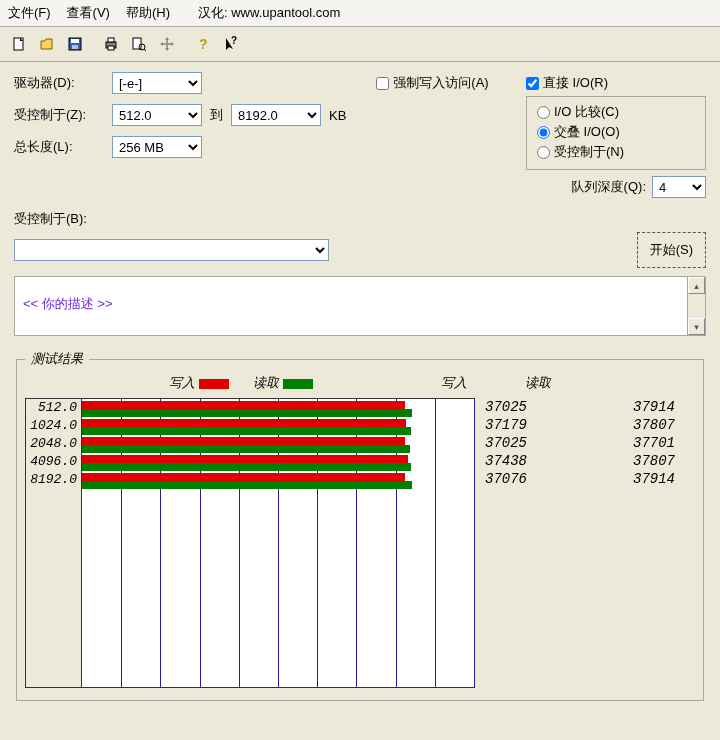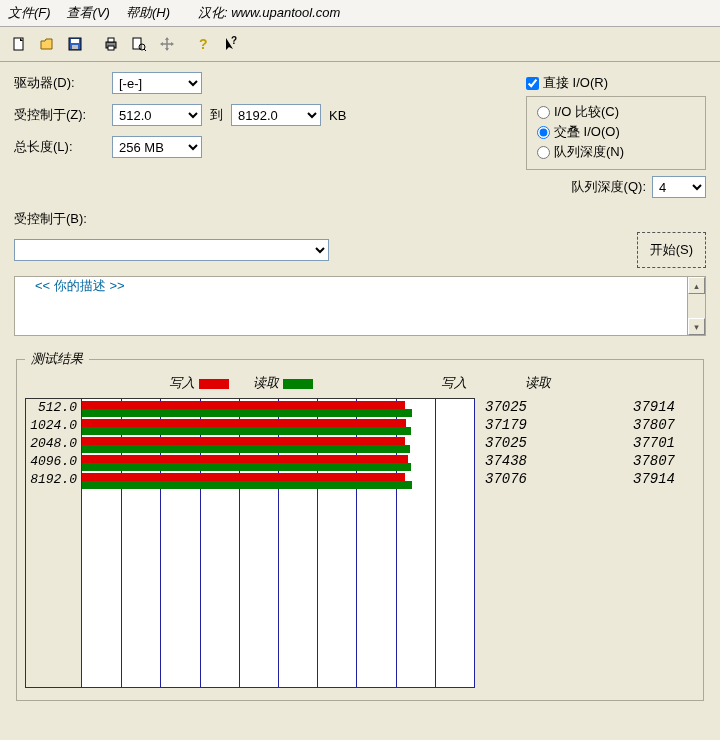--- a/index.html
+++ b/index.html
@@ -12,21 +12,20 @@
   width: 720px;
   height: 740px;
   overflow: hidden;
 }
 .menubar {
   background: #f5f4f0;
   padding: 4px 8px;
   border-bottom: 1px solid #aaa;
   display: flex;
   gap: 16px;
-  font-style: italic;
 }
 .menubar span { cursor: default; }
 .toolbar {
   background: #ece9d8;
   padding: 4px 6px;
   border-bottom: 1px solid #aca899;
   display: flex;
   gap: 2px;
   align-items: center;
 }
@@ -85,21 +84,21 @@
   cursor: pointer;
 }
 .desc-box {
   border: 1px solid #aca899;
   background: #fff;
   height: 60px;
   margin-top: 8px;
   position: relative;
   display: flex;
 }
-.desc-text { padding: 0 8px; color: #0369a1; flex: 1; margin-left: 12px; }
+.desc-text { padding: 18px 8px; color: #6d28d9; flex: 1; }
 .scrollbar {
   width: 18px;
   background: #ece9d8;
   border-left: 1px solid #aca899;
   display: flex;
   flex-direction: column;
   justify-content: space-between;
 }
 .scroll-btn {
   height: 17px;
@@ -253,39 +252,43 @@
         <span>到</span>
         <select class="combo"><option>8192.0</option></select>
         <span>KB</span>
       </div>
       <div class="row">
         <span class="lbl"><span>总长度(L):</span></span>
         <select class="combo"><option>256 MB</option></select>
       </div>
     </div>
     <div class="right-col">
+      <div class="check-row" style="margin-left:6px;">
+        <input type="checkbox" style="">
+        <span>强制写入访问(A)</span>
+      </div>
       <div style="height:6px;"></div>
     </div>
     <div style="flex:0 0 180px;">
       <div class="check-row">
         <input type="checkbox" checked="" style="">
         <span>直接 I/O(R)</span>
       </div>
       <fieldset class="radio-group">
         <div class="radio-row">
           <input type="radio" name="iomode" style="">
           <span>I/O 比较(C)</span>
         </div>
         <div class="radio-row">
           <input type="radio" name="iomode" checked="" style="">
           <span>交叠 I/O(O)</span>
         </div>
         <div class="radio-row">
           <input type="radio" name="iomode" style="">
-          <span>队列深度(N)</span>
+          <span>受控制于(N)</span>
         </div>
       </fieldset>
       <div class="qdepth-row">
         <span>队列深度(Q):</span>
         <select class="combo-sm"><option>4</option></select>
       </div>
     </div>
   </div>
 
   <div class="bound-row">

